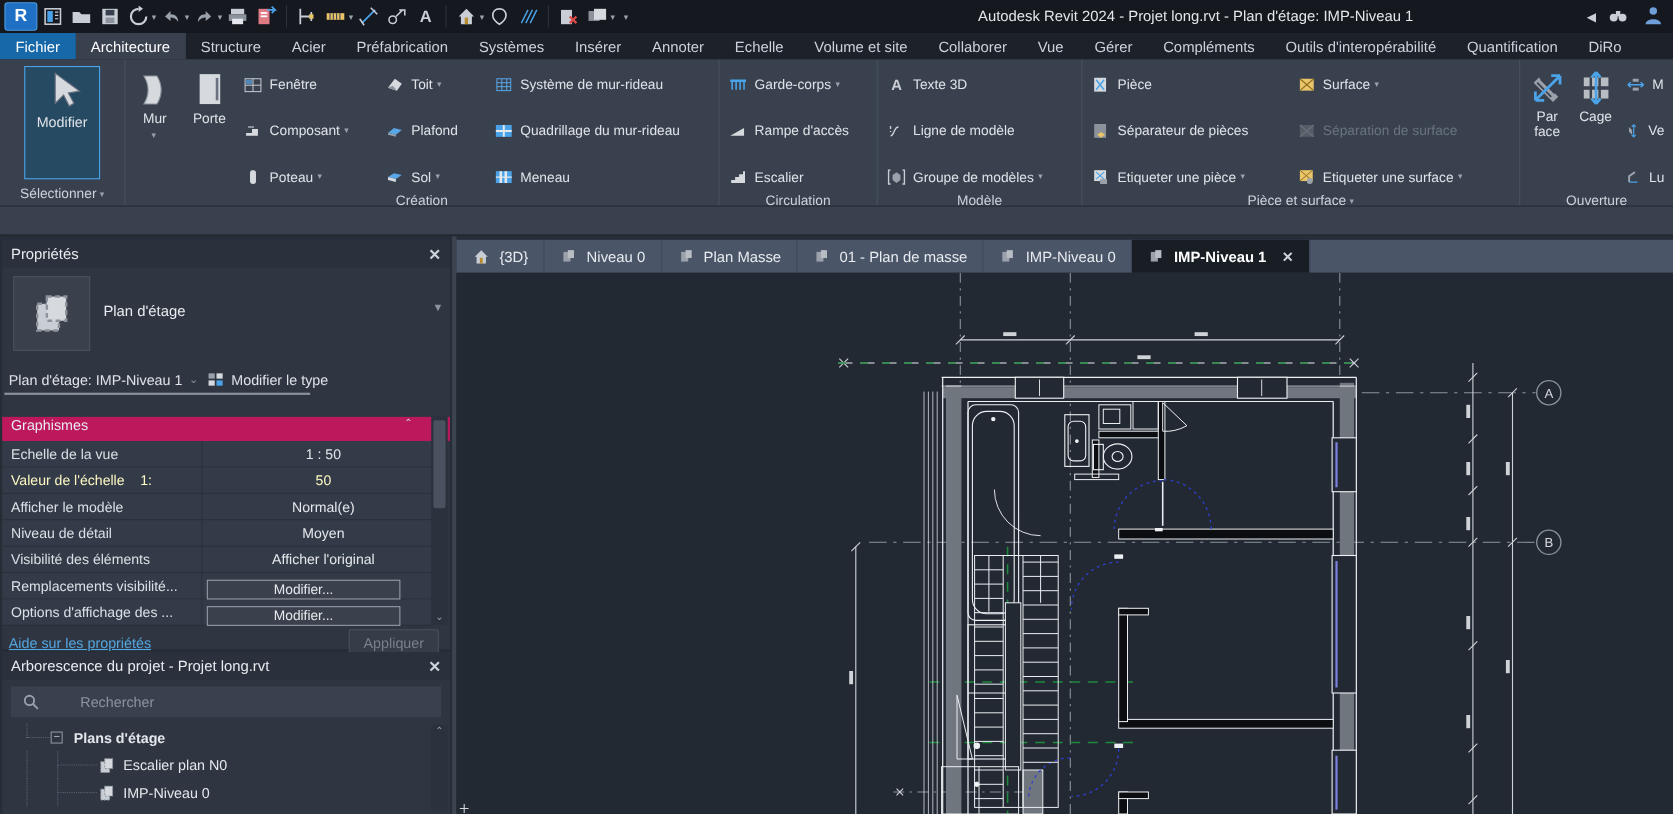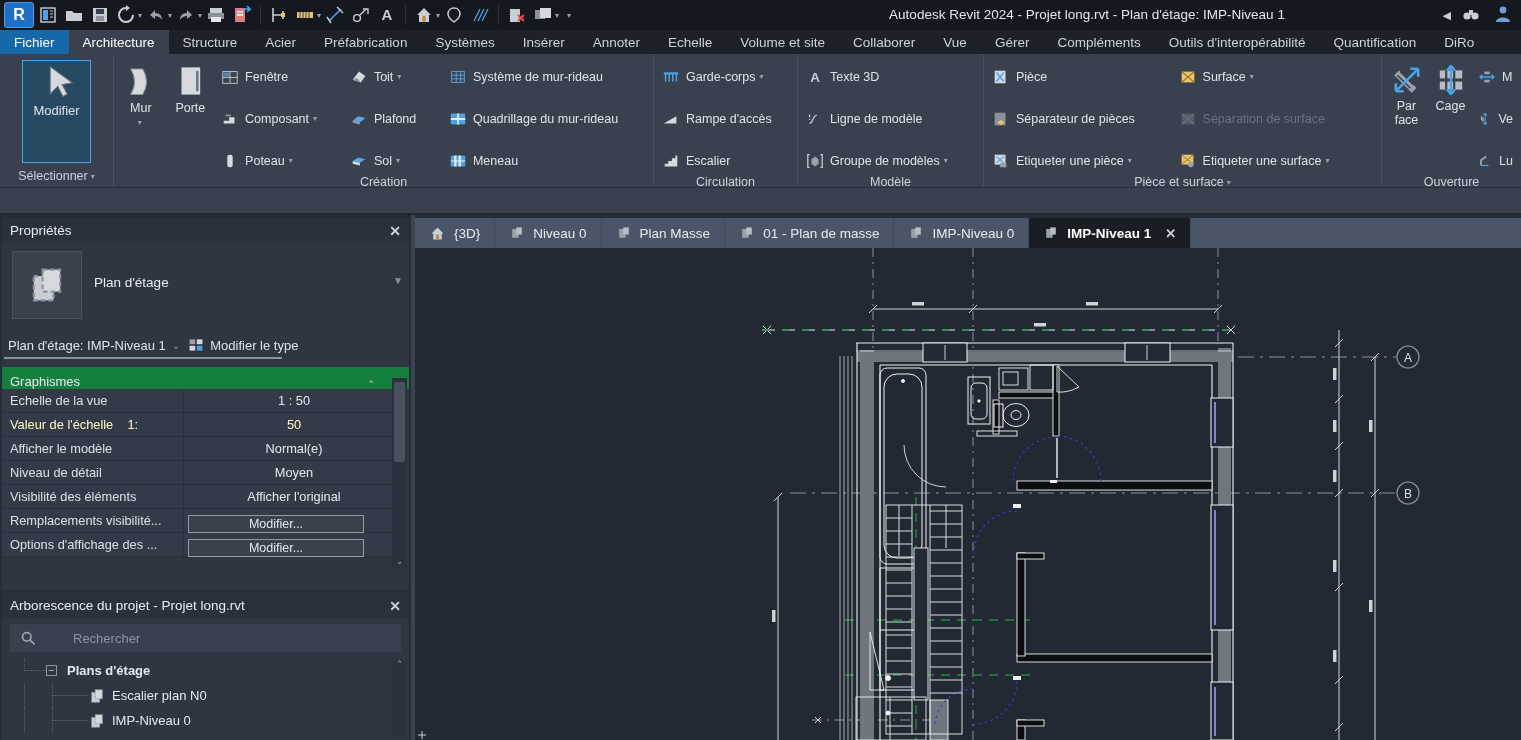--- a/index.html
+++ b/index.html
@@ -39,21 +39,21 @@
   .pal-header{height:25px;display:flex;align-items:center;padding:0 8px;color:#e8ebef;font-size:13.5px;background:#2a313c;}
   .pal-x{margin-left:auto;color:#ccd2da;font-size:14px;font-weight:bold;}
   #props{left:2px;top:3px;width:407px;height:372px;background:#2f3642;}
   #type-block{position:relative;height:88px;}
   #type-icon{position:absolute;left:10px;top:8px;width:70px;height:68px;background:#3a414d;border:1px solid #4a515d;display:flex;align-items:center;justify-content:center;}
   #type-name{position:absolute;left:92px;top:32px;font-size:13.5px;color:#e8ebef;}
   #type-dd{position:absolute;right:6px;top:32px;color:#8d949e;font-size:10px;}
   #selrow{position:relative;height:28px;display:flex;align-items:center;padding:0 6px;color:#dfe3e8;}
   #selrow .ddc{color:#8d949e;font-size:10px;margin:0 8px 0 6px;}
   #sel-underline{position:absolute;left:2px;bottom:0;width:278px;height:2px;background:#8b929b;}
-  #grp-graphics{height:22px;display:flex;align-items:flex-end;padding:0 8px;background:#15803d;color:#e8ebef;margin-top:8px;}
+  #grp-graphics{height:22px;display:flex;align-items:flex-start;padding:0 8px;background:#be185d;color:#e8ebef;margin-top:20px;}
   #grp-graphics .chev{margin-left:auto;margin-right:26px;font-size:9px;color:#ccd2da;}
   .prow{display:flex;height:24px;border-bottom:1px solid #2a303a;background:#343b48;font-size:12.8px;}
   .prow .pl{width:182px;padding:4px 2px 0 8px;border-right:1px solid #2b323d;white-space:nowrap;overflow:hidden;color:#dbe0e6;}
   .prow .pv{flex:1;padding:4px 2px 0 12px;color:#e4e8ec;white-space:nowrap;text-align:center;}
   .prow.disabled .pl,.prow.disabled .pv{color:#fef9c3;}
   .modbtn{width:176px;height:18px;margin-top:2px;background:#3a414d;border:1px solid #959ba4;color:#e4e8ec;font-size:12.5px;display:flex;align-items:center;justify-content:center;}
   #props-scroll{position:absolute;right:2px;top:160px;width:15px;height:190px;background:#2b323d;}
   #props-thumb{position:absolute;left:2px;top:4px;width:11px;height:80px;background:#4a525f;border-radius:2px;}
   #props-footer{position:relative;height:30px;display:flex;align-items:center;}
   #help-link{margin-left:6px;color:#53a7e0;text-decoration:underline;font-size:13px;}
@@ -749,20 +749,24 @@
         <div class="prow">
           <div class="pl">Options d'affichage des ...</div>
           <div class="pv" style="padding-left:4px">
               <div class="modbtn">Modifier...</div>
             </div>
         </div>
       </div>
       <div id="props-scroll">
         <div id="props-thumb"></div>
         <div style="position:absolute;bottom:2px;left:0;width:15px;text-align:center;color:#9aa1ab;font-size:9px">⌄</div>
+      </div>
+      <div id="props-footer">
+        <span id="help-link">Aide sur les propriétés</span>
+        <div id="apply-btn">Appliquer</div>
       </div>
     </div>
 
     <div id="browser" class="abs">
       <div class="pal-header">
         <span>Arborescence du projet - Projet long.rvt</span>
         <span class="pal-x">✕</span>
       </div>
       <div id="search-box">
         <svg class="i" width="17" height="17" viewBox="0 0 20 20">

